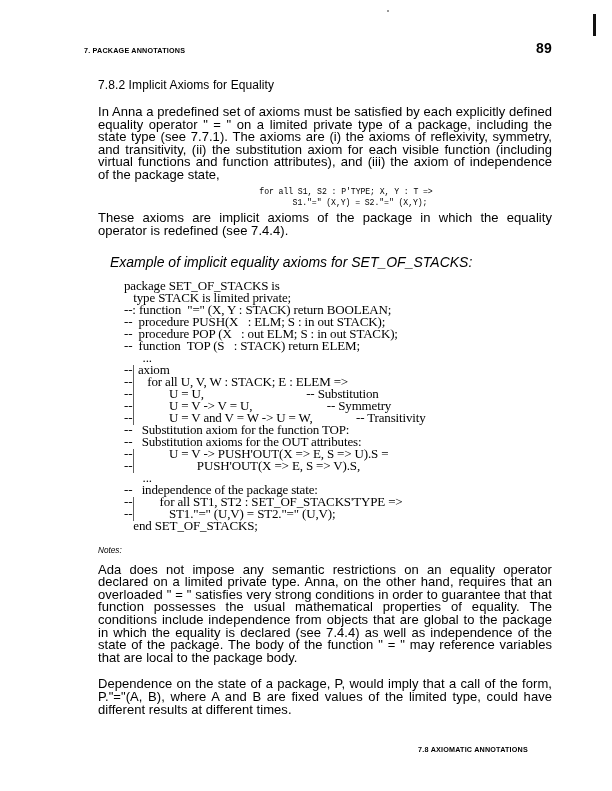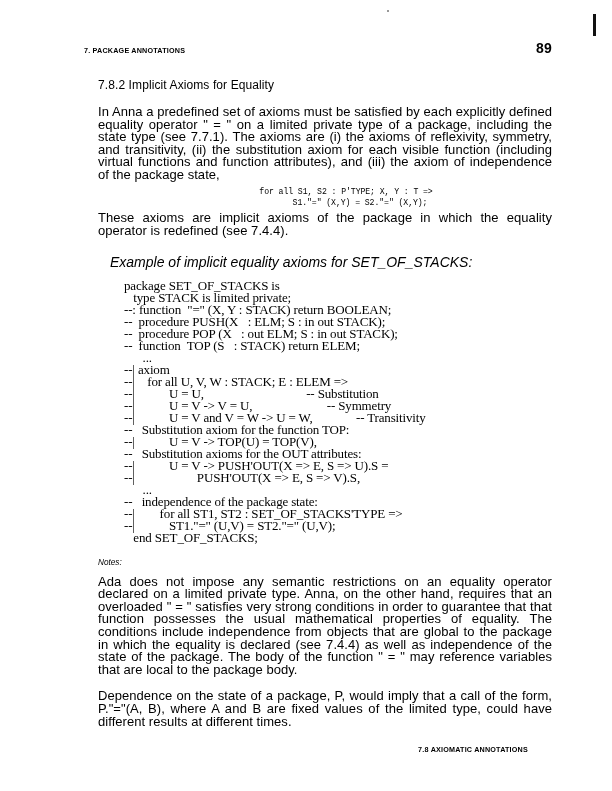--- a/index.html
+++ b/index.html
@@ -154,21 +154,20 @@
         <span class="lrow">--  procedure PUSH(X   : ELM; S : in out STACK);</span>
         <span class="lrow">--  procedure POP (X   : out ELM; S : in out STACK);</span>
         <span class="lrow">--  function  TOP (S   : STACK) return ELEM;</span>
         <span class="lrow">      ...</span>
         <span class="lrow">--| axiom</span>
         <span class="lrow">--|    for all U, V, W : STACK; E : ELEM =&gt;</span>
         <span class="lrow">--|           U = U,                                 -- Substitution</span>
         <span class="lrow">--|           U = V -&gt; V = U,                        -- Symmetry</span>
         <span class="lrow">--|           U = V and V = W -&gt; U = W,              -- Transitivity</span>
         <span class="lrow">--   Substitution axiom for the function TOP:</span>
-        <span class="lrow">--|           U = V -&gt; TOP(U) = TOP(V),</span>
         <span class="lrow">--   Substitution axioms for the OUT attributes:</span>
         <span class="lrow">--|           U = V -&gt; PUSH'OUT(X =&gt; E, S =&gt; U).S =</span>
         <span class="lrow">--|                    PUSH'OUT(X =&gt; E, S =&gt; V).S,</span>
         <span class="lrow">      ...</span>
         <span class="lrow">--   independence of the package state:</span>
         <span class="lrow">--|        for all ST1, ST2 : SET_OF_STACKS'TYPE =&gt;</span>
         <span class="lrow">--|           ST1."=" (U,V) = ST2."=" (U,V);</span>
         <span class="lrow"></span>
         <span class="lrow">   end SET_OF_STACKS;</span>
       </div>

